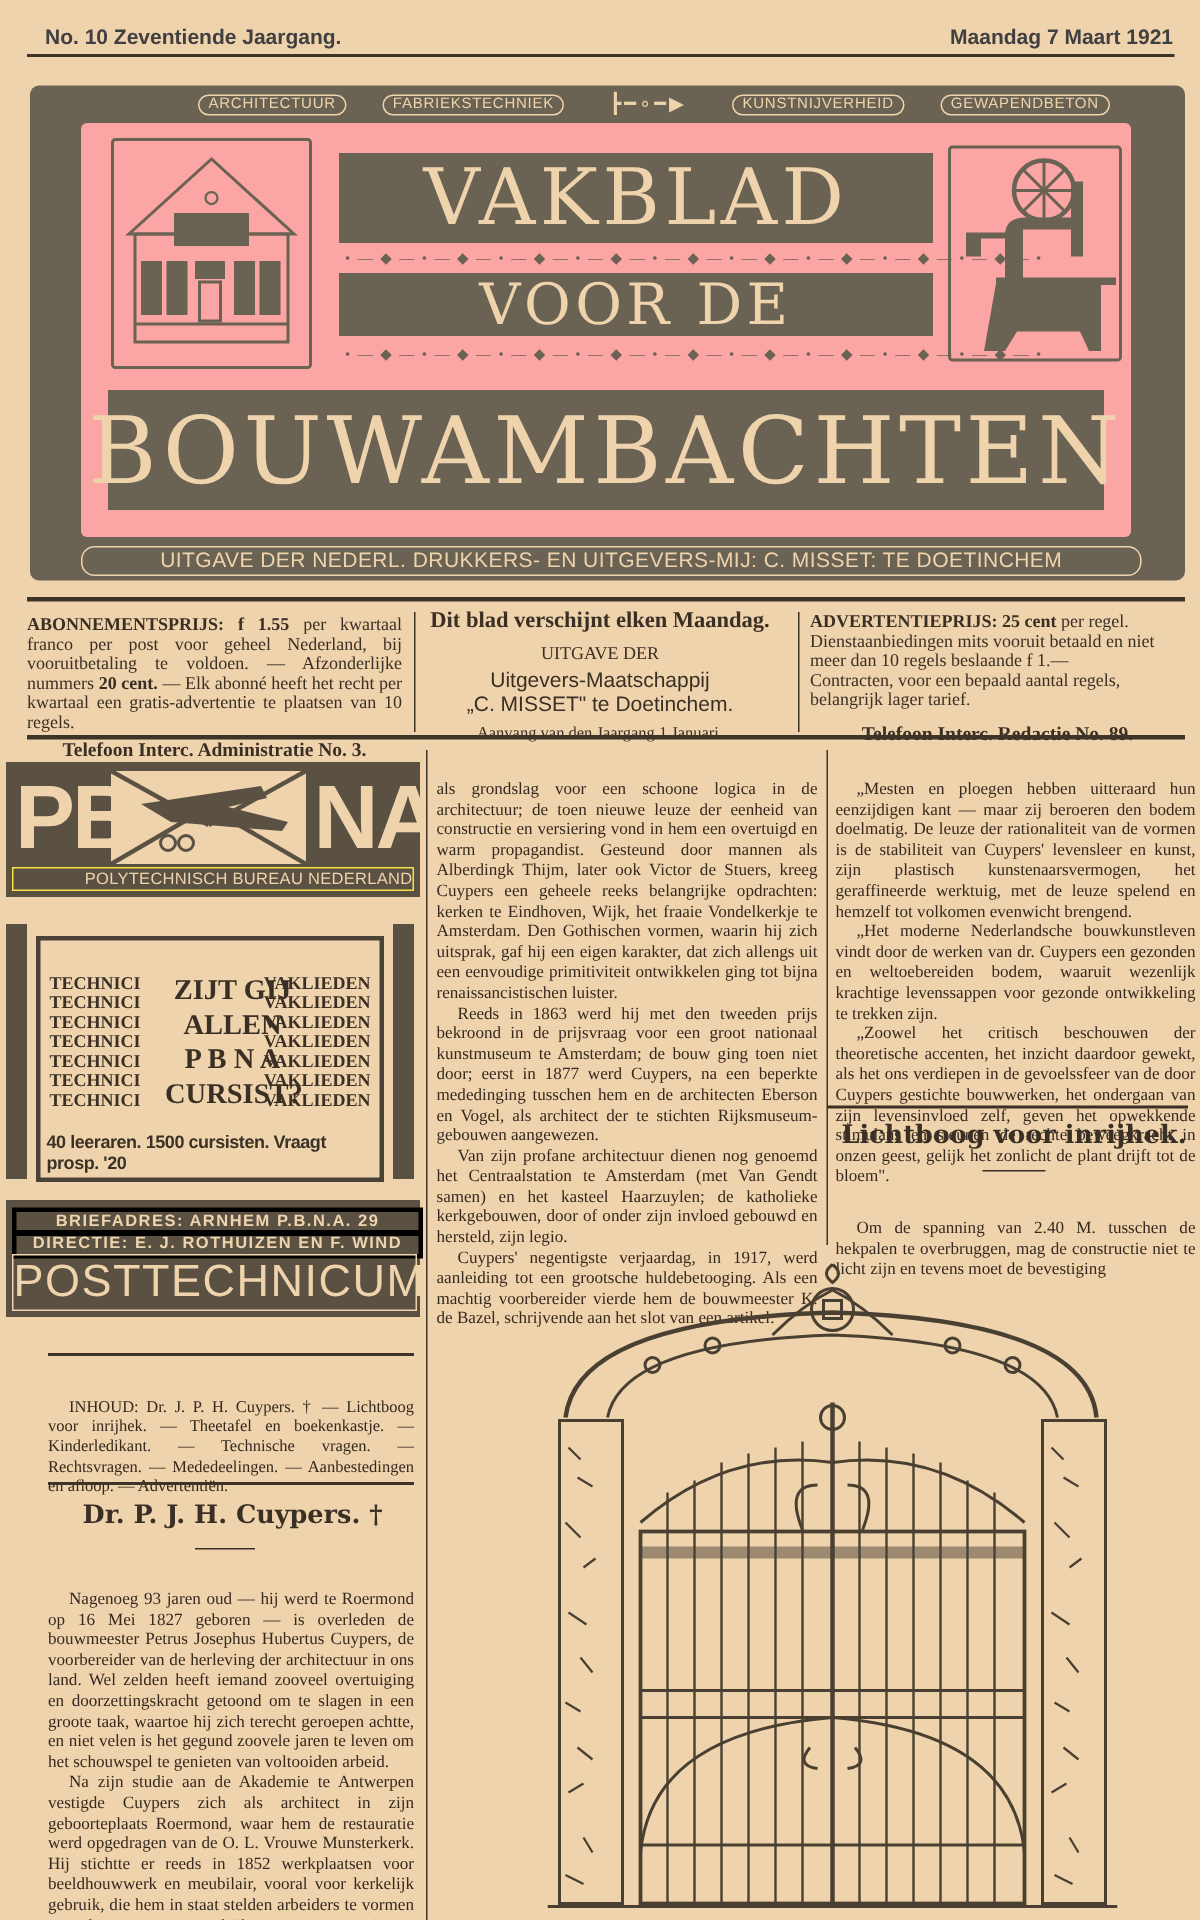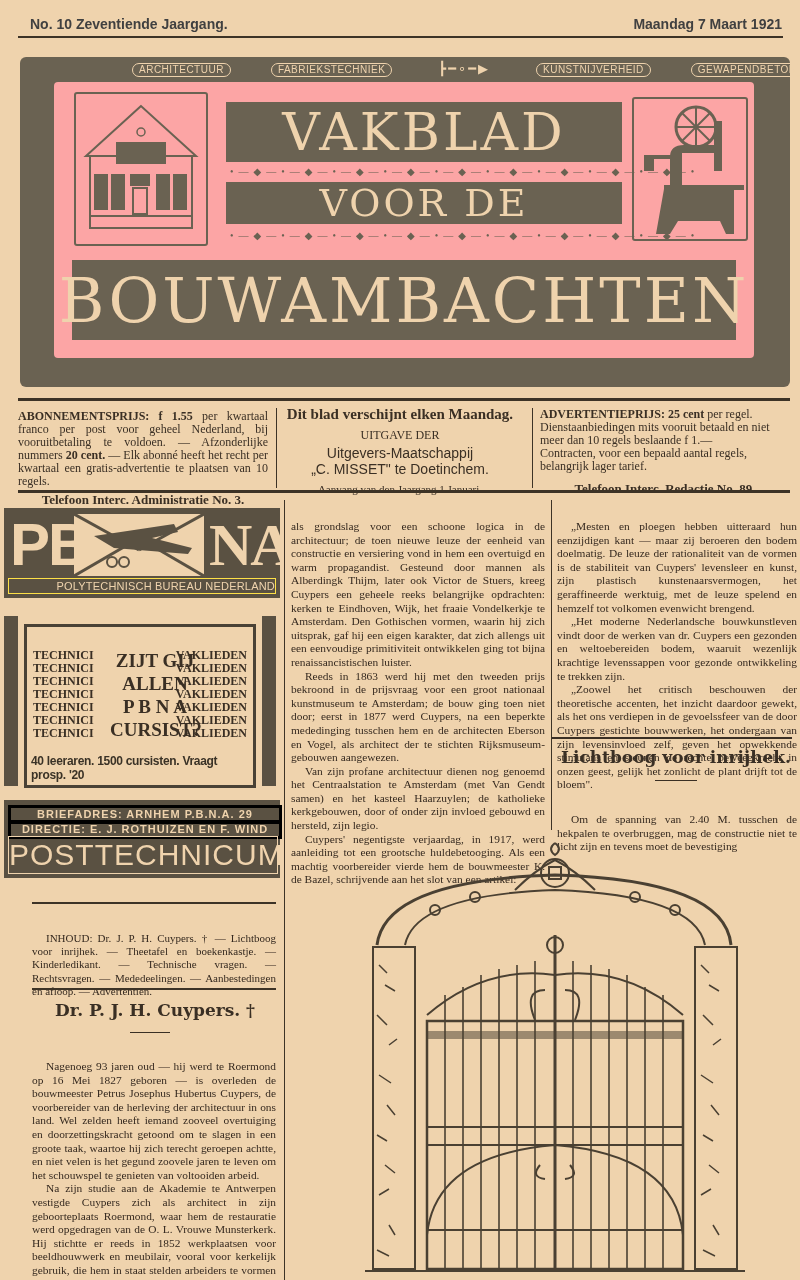--- a/index.html
+++ b/index.html
@@ -13,21 +13,21 @@
   .abs { position: absolute; }
   
   .topline { left: 18px; top: 14px; width: 772px; height: 20px; font-family: "Liberation Sans", sans-serif; font-size: 14px; font-weight: bold; color: #404040; }
   .topline .left { position: absolute; left: 12px; top: 2px; }
   .topline .right { position: absolute; right: 8px; top: 2px; }
   .rule-top { left: 18px; top: 36px; width: 765px; height: 2px; background: #3d3326; }
 
   
   .mast { left: 20px; top: 57px; width: 770px; height: 330px; background: #6a6252; border-radius: 6px; }
   .mast-inner { position: absolute; left: 34px; top: 25px; width: 700px; height: 276px; background: #fca5a5; border-radius: 4px; }
-  .tagrow { position: absolute; top: 6px; height: 14px; display: flex; gap: 16px; left: 20px; width: 730px; }
+  .tagrow { position: absolute; top: 6px; height: 14px; display: flex; gap: 0; left: 20px; width: 730px; }
   .tag { font-family: "Liberation Sans", sans-serif; font-size: 10px; color: #efd3ad; border: 1px solid #efd3ad; border-radius: 7px; padding: 0 6px; line-height: 12px; margin-right: 24px; letter-spacing: 0.5px; }
   .tag.arrow { border: none; font-size: 13px; letter-spacing: 2px; }
   .house-box { position: absolute; left: 20px; top: 10px; width: 130px; height: 150px; border: 2px solid #6a6252; border-radius: 3px; }
   .saw-box { position: absolute; left: 578px; top: 15px; width: 112px; height: 140px; border: 2px solid #6a6252; border-radius: 3px; }
   .title-band { position: absolute; background: #6a6252; color: #efd3ad; display: flex; align-items: center; justify-content: center; font-family: "DejaVu Serif", serif; }
   .t1 { left: 172px; top: 20px; width: 396px; height: 60px; font-size: 52px; letter-spacing: 3px; }
   .t2 { left: 172px; top: 100px; width: 396px; height: 42px; font-size: 38px; letter-spacing: 3px; }
   .t3 { left: 18px; top: 178px; width: 664px; height: 80px; font-size: 62px; letter-spacing: 3px; }
   .pub-row { position: absolute; left: 34px; bottom: 3px; width: 705px; height: 18px; font-family: "Liberation Sans", sans-serif; font-size: 14px; color: #efd3ad; text-align: center; border: 1px solid #efd3ad; border-radius: 9px; line-height: 17px; letter-spacing: 0.3px; }
   .dots { position: absolute; color: #6a6252; font-size: 10px; letter-spacing: 5px; }
@@ -116,20 +116,21 @@
         <rect x="80" y="22" width="8" height="50" fill="#6a6252"></rect>
         <path d="M36,58 Q36,46 50,46 L80,46 L80,54 L48,54 L48,90 L36,90 Z" fill="#6a6252"></path>
         <rect x="10" y="56" width="30" height="4" fill="#6a6252"></rect>
         <rect x="10" y="58" width="10" height="14" fill="#6a6252"></rect>
         <rect x="30" y="86" width="80" height="5" fill="#6a6252"></rect>
         <path d="M30,90 L100,90 L100,135 L92,135 L86,122 L44,122 L36,135 L22,135 Z" fill="#6a6252"></path>
       </svg>
     </div>
     <div class="title-band t3">BOUWAMBACHTEN</div>
   </div>
+  <div class="pub-row">UITGAVE DER NEDERL. DRUKKERS- EN UITGEVERS-MIJ: C. MISSET: TE DOETINCHEM</div>
 </div>
 
 <div class="abs rule-thick" style="left:18px;top:398px;width:772px;"></div>
 <div class="abs info">
   <div class="col1">
     <span class="b">ABONNEMENTSPRIJS:</span>
     <span class="b">f 1.55</span>
     <span>per kwartaal franco per post voor geheel Nederland, bij vooruitbetaling te voldoen. — Afzonderlijke nummers</span>
     <span class="b">20 cent.</span>
     <span>— Elk abonné heeft het recht per kwartaal een gratis-advertentie te plaatsen van 10 regels.</span>
@@ -159,21 +160,21 @@
     <svg width="130" height="62" viewBox="0 0 130 62">
       <line x1="0" y1="0" x2="65" y2="36" stroke="#5a5142" stroke-width="3"></line>
       <line x1="130" y1="0" x2="65" y2="36" stroke="#5a5142" stroke-width="3"></line>
       <line x1="0" y1="62" x2="55" y2="30" stroke="#5a5142" stroke-width="3"></line>
       <line x1="130" y1="62" x2="75" y2="30" stroke="#5a5142" stroke-width="3"></line>
       <path d="M20,22 L100,10 L104,18 L78,24 L118,34 L114,40 L40,34 Z" fill="#5a5142"></path>
       <circle cx="38" cy="48" r="5" fill="none" stroke="#5a5142" stroke-width="2"></circle>
       <circle cx="50" cy="48" r="5" fill="none" stroke="#5a5142" stroke-width="2"></circle>
     </svg>
   </div>
-  <div class="pbna-letters" style="left:205px;font-family:Liberation Serif, serif;">NA</div>
+  <div class="pbna-letters" style="left:205px;">NA</div>
   <div class="pbna-sub">POLYTECHNISCH BUREAU NEDERLAND</div>
 </div>
 <div class="abs ad-side" style="left:4px;top:616px;height:170px;"></div>
 <div class="abs ad-side" style="left:262px;top:616px;height:170px;"></div>
 <div class="abs ad-box">
   <div class="ad-grid">
     <div class="l" style="top:0">TECHNICI</div>
     <div class="l" style="top:13px">TECHNICI</div>
     <div class="l" style="top:26px">TECHNICI</div>
     <div class="l" style="top:39px">TECHNICI</div>

